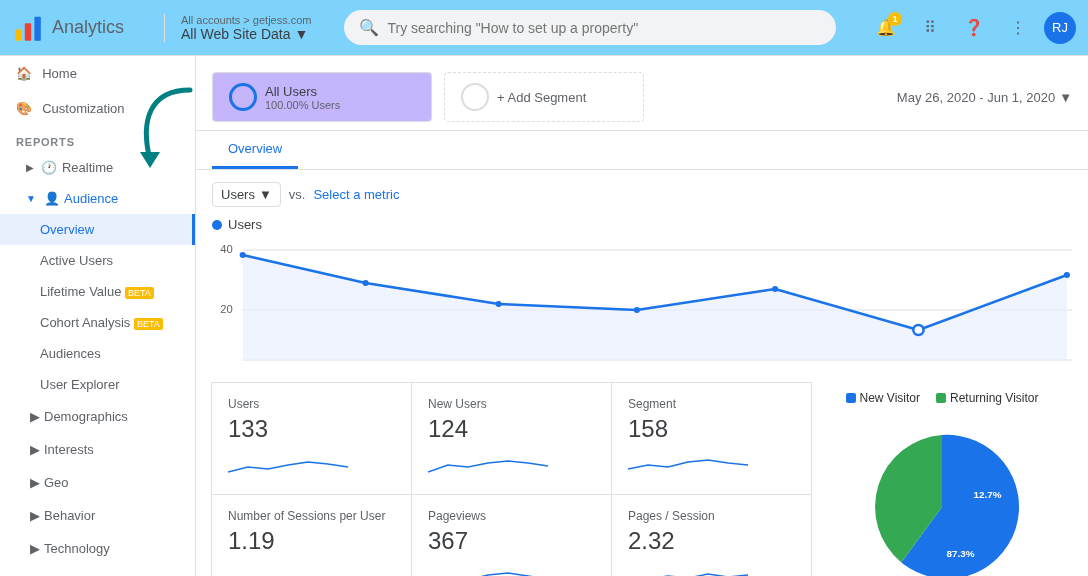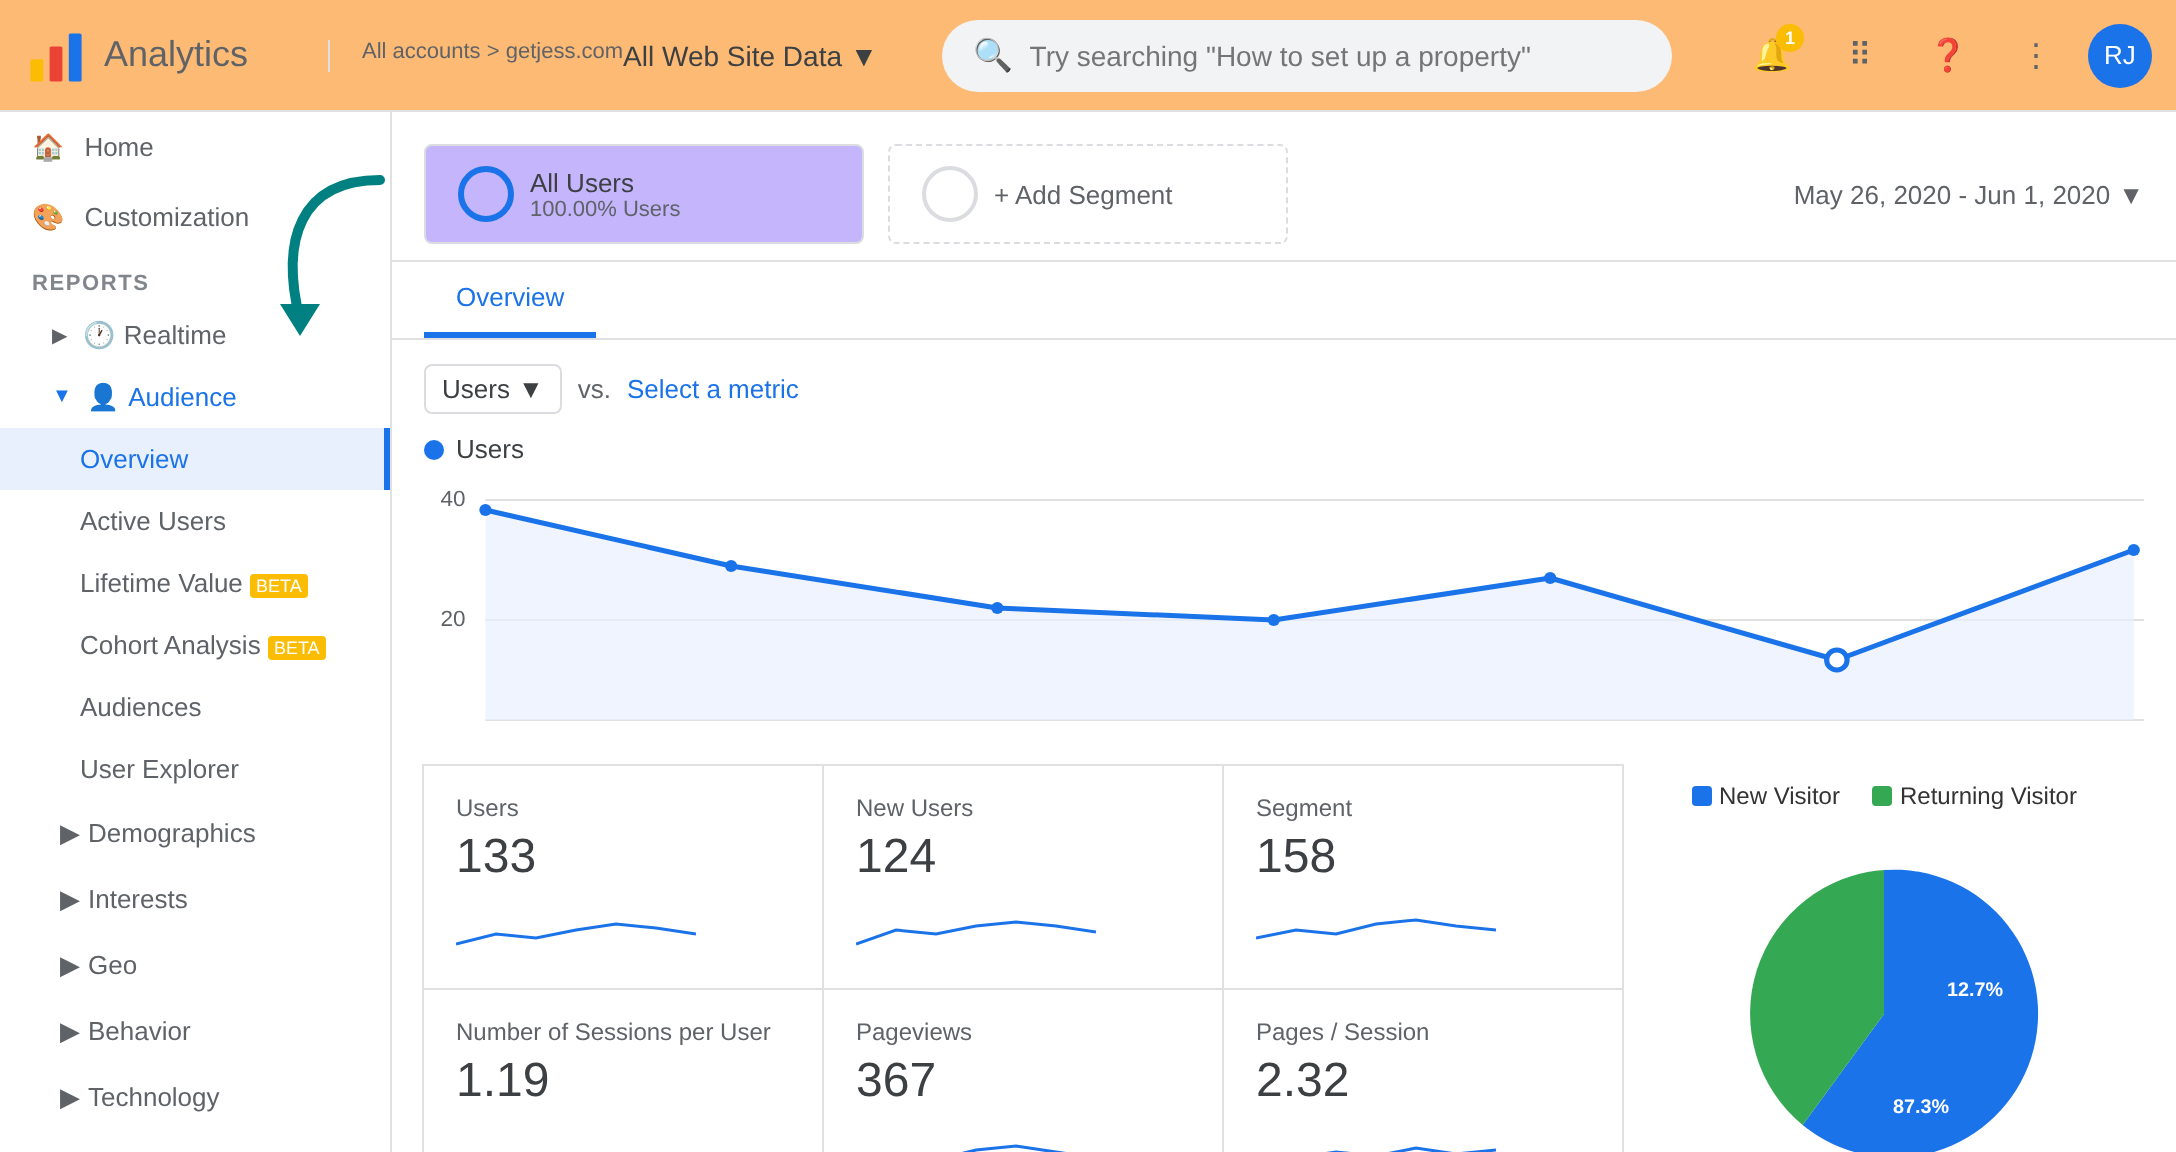--- a/index.html
+++ b/index.html
@@ -6,40 +6,40 @@
     body { font-family: 'Arial', sans-serif; font-size: 13px; color: #333; background: #fff; overflow: hidden; }
     
     
     .header {
       display: flex;
       align-items: center;
       height: 56px;
       border-bottom: 1px solid #e0e0e0;
       padding: 0 12px;
       gap: 12px;
-      background: #fdba74;
+      background: #7dd3fc;
     }
     .logo-area {
       display: flex;
       align-items: center;
       gap: 8px;
       min-width: 120px;
     }
     .logo-icon {
       width: 32px;
       height: 32px;
     }
     .app-title {
       font-size: 18px;
       color: #5f6368;
       font-weight: 400;
     }
     .property-selector {
       display: flex;
-      flex-direction: row;
+      flex-direction: column;
       margin-left: 20px;
       border-left: 1px solid #e0e0e0;
       padding-left: 16px;
     }
     .property-breadcrumb {
       font-size: 11px;
       color: #5f6368;
     }
     .property-name {
       display: flex;

